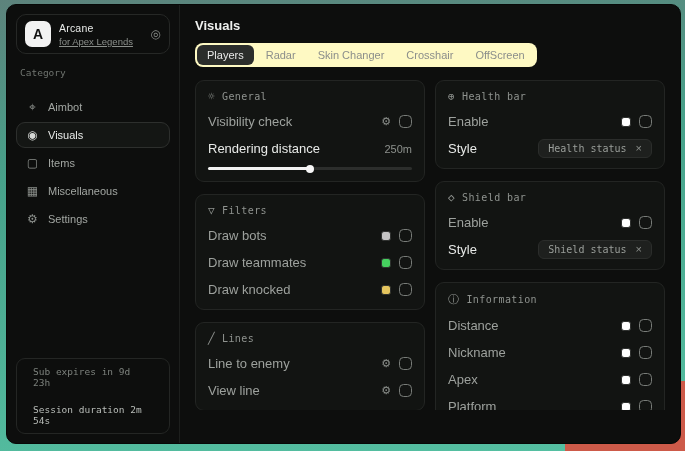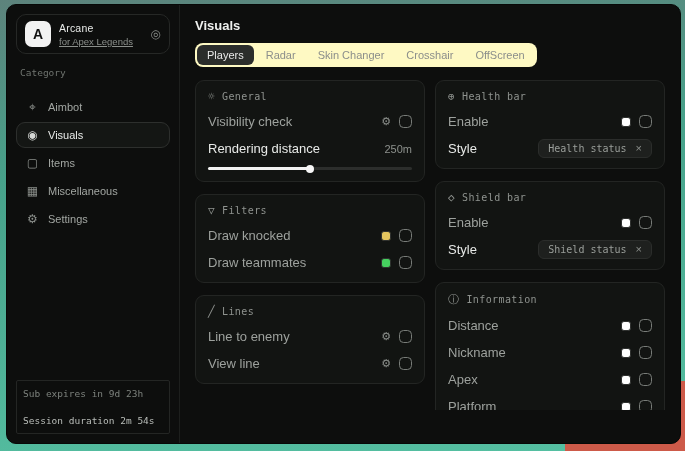--- a/index.html
+++ b/index.html
@@ -27,21 +27,21 @@
   .cat-label { color:#6f746f; font-size:9.5px; margin:13px 4px 16px;
                font-family:"DejaVu Sans Mono", monospace; }
   .side-item { display:flex; align-items:center; gap:9px; height:26px; padding:0 9px;
                border:1px solid transparent; border-radius:9px; margin-bottom:2px;
                color:#a2a6a2; font-size:11px; cursor:pointer; }
   .side-item .ico { font-size:12px; color:#8b8f8b; width:13px; text-align:center; }
   .side-item.active { border-color:#2d2f2d; background:#141614; color:#e9ebe9; }
   .side-item.active .ico { color:#d5d7d5; }
 
   .side-foot { position:absolute; left:9px; right:9px; bottom:9px;
-               border:1px solid #242624; border-radius:2px; padding:7px 6px;
+               border:1px solid #242624; border-radius:9px; padding:7px 16px;
                font-family:"DejaVu Sans Mono", monospace; }
   .sf1 { color:#7d827d; font-size:9.5px; }
   .sf2 { color:#b9bdb9; font-size:9.5px; margin-top:16px; }
 
   
   .main { flex:1; padding:13px 15px; overflow:hidden; }
   .page-title { color:#eef0ee; font-size:13px; font-weight:bold; }
   .tabbar { display:inline-flex; align-items:center; gap:2px; background:#fef9c3;
             border-radius:8px; padding:2px; margin-top:10px; }
   .tab { color:#8b8e8b; font-size:11px; padding:4px 10px; border-radius:6px; cursor:pointer; white-space:nowrap; }
@@ -157,30 +157,37 @@
             <div class="slider-knob" style="left: 50%;"></div>
           </div>
         </div>
 
         <div class="card">
           <div class="card-h">
             <span class="ico">▽</span>
             <span>Filters</span>
           </div>
           <div class="row">
+            <span class="rlabel">Draw bots</span>
+            <span class="rctl">
+              <span class="swatch" style="background: rgb(196, 196, 196);"></span>
+              <span class="checkbox"></span>
+            </span>
+          </div>
+          <div class="row">
+            <span class="rlabel">Draw teammates</span>
+            <span class="rctl">
+              <span class="swatch" style="background: rgb(70, 209, 95);"></span>
+              <span class="checkbox"></span>
+            </span>
+          </div>
+          <div class="row">
             <span class="rlabel">Draw knocked</span>
             <span class="rctl">
               <span class="swatch" style="background: rgb(228, 197, 94);"></span>
-              <span class="checkbox"></span>
-            </span>
-          </div>
-          <div class="row">
-            <span class="rlabel">Draw teammates</span>
-            <span class="rctl">
-              <span class="swatch" style="background: rgb(70, 209, 95);"></span>
               <span class="checkbox"></span>
             </span>
           </div>
         </div>
 
         <div class="card">
           <div class="card-h">
             <span class="ico">╱</span>
             <span>Lines</span>
           </div>

